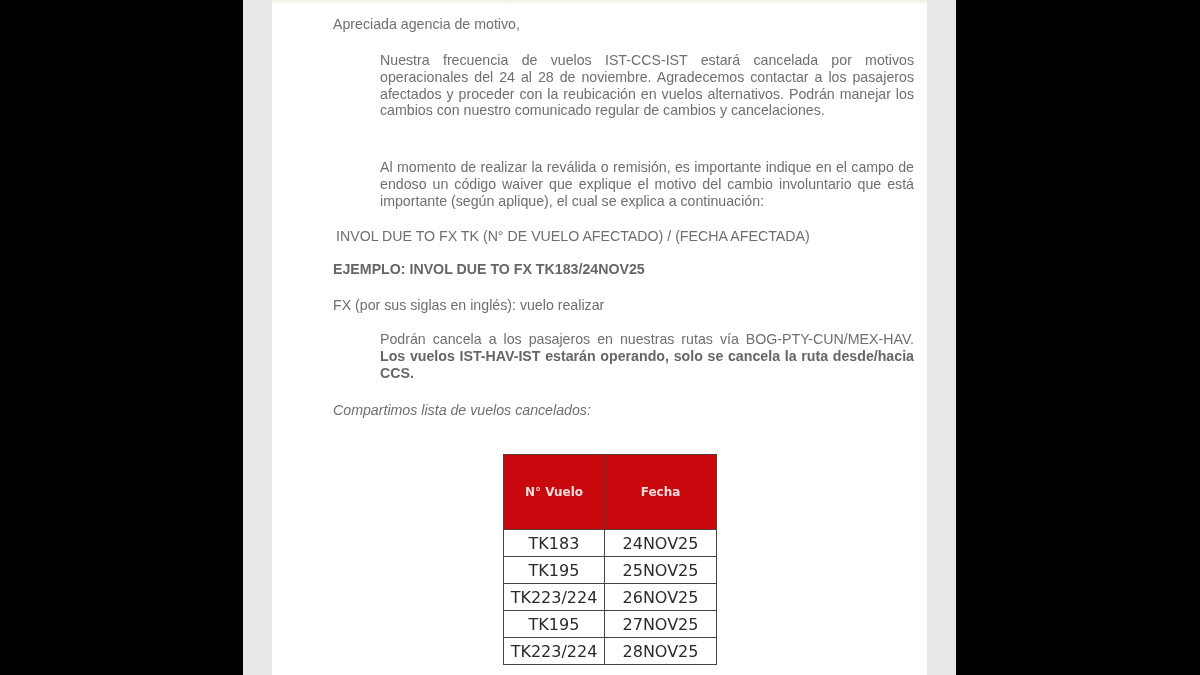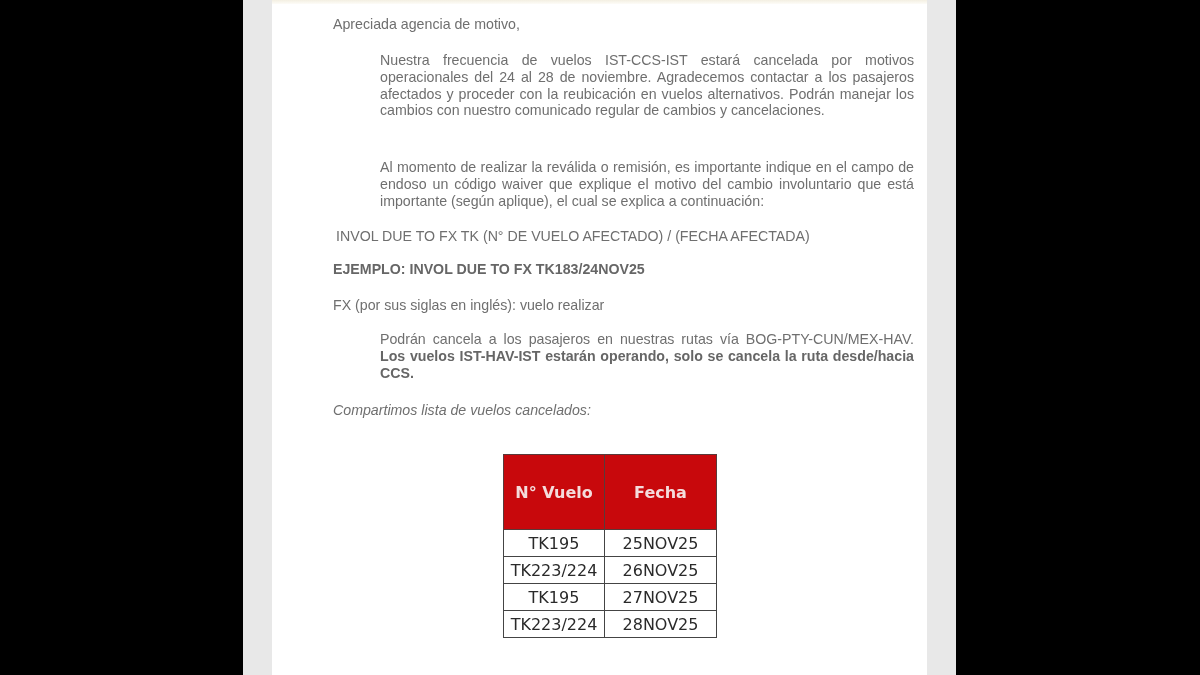--- a/index.html
+++ b/index.html
@@ -39,21 +39,21 @@
       position: absolute; left: 503px; top: 454px;
       border-collapse: collapse;
       font-family: "DejaVu Sans", sans-serif;
     }
     table.flights th, table.flights td {
       border: 1.5px solid #444444;
       text-align: center;
     }
     table.flights th {
       background: #c8080c; color: #f4dcdc; font-weight: bold;
-      font-size: 16px; height: 75px;
+      font-size: 12px; height: 75px;
       border-color: #5a3a3a;
     }
     table.flights th.col-flight { width: 101px; }
     table.flights th.col-date { width: 112px; }
     table.flights td {
       background: #ffffff; color: #2a2a2a; font-size: 16px;
       height: 27px; padding: 0;
     }
   </style>
 </head>
@@ -85,20 +85,24 @@
 
 <table class="flights">
   <thead>
     <tr>
       <th class="col-flight">N° Vuelo</th>
       <th class="col-date">Fecha</th>
     </tr>
   </thead>
   <tbody>
     <tr>
+      <td>TK183</td>
+      <td>24NOV25</td>
+    </tr>
+    <tr>
       <td>TK195</td>
       <td>25NOV25</td>
     </tr>
     <tr>
       <td>TK223/224</td>
       <td>26NOV25</td>
     </tr>
     <tr>
       <td>TK195</td>
       <td>27NOV25</td>

